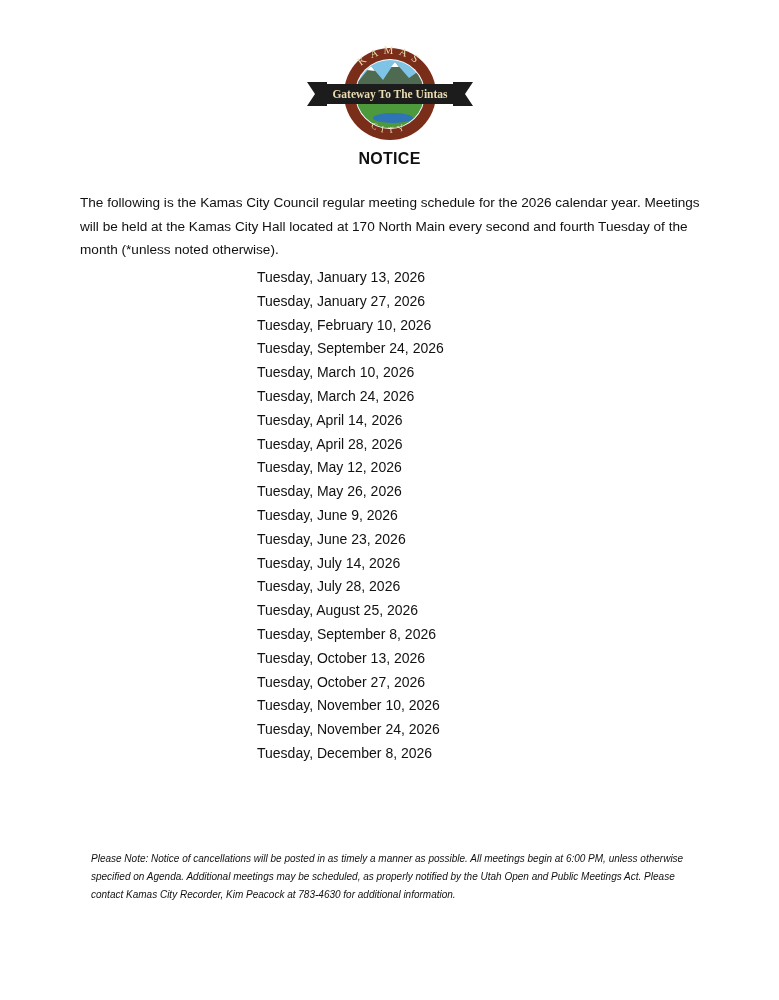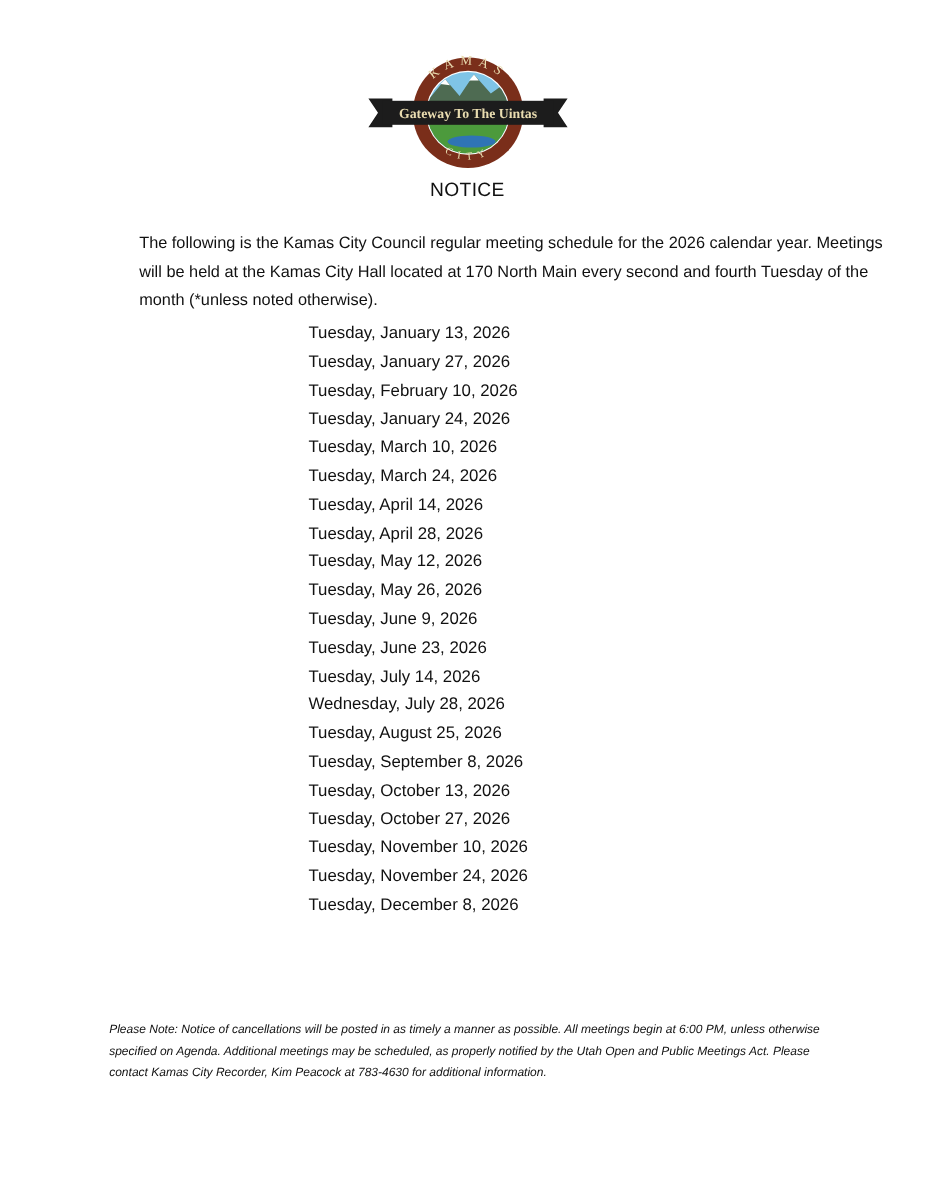--- a/index.html
+++ b/index.html
@@ -1,19 +1,19 @@
 <!DOCTYPE html>
 <html><head>
 <meta charset="utf-8">
 <style>
   html, body { margin:0; padding:0; background:#fff; }
   body { width:779px; height:1000px; position:relative; overflow:hidden; font-family:"Liberation Sans", sans-serif; color:#111; }
   .logo { position:absolute; left:305px; top:46px; width:170px; height:96px; }
-  .title { position:absolute; left:0; width:779px; top:150px; text-align:center; font-weight:normal; font-size:16px; letter-spacing:0.3px; }
-  .intro { position:absolute; left:80px; top:191px; width:640px; font-size:13.6px; line-height:23.5px;margin-left:36px; }
+  .title { position:absolute; left:0; width:779px; top:150px; text-align:center; font-weight:bold; font-size:16px; letter-spacing:0.3px; }
+  .intro { position:absolute; left:80px; top:191px; width:640px; font-size:13.6px; line-height:23.5px; }
   .dates { position:absolute; left:244px; top:266px; list-style:none; margin:0; padding:0; font-size:14px; }
   .dates li { height:23.8px; line-height:23.8px; white-space:nowrap; }
   .dates .ast { display:inline-block; width:13px; text-align:left; }
   .dates em { font-style:italic; }
   .note { position:absolute; left:91px; top:850px; width:615px; font-size:10px; line-height:18px; font-style:italic; }
 </style>
 </head>
 <body>
 
 <div class="logo">
@@ -49,31 +49,31 @@
 </div>
 
 <div class="title">NOTICE</div>
 
 <div class="intro">The following is the Kamas City Council regular meeting schedule for the 2026 calendar year.  Meetings will be held at the Kamas City Hall located at 170 North Main every second and fourth Tuesday of the month (*unless noted otherwise).</div>
 
 <ul class="dates">
   <li><span class="ast"></span><span>Tuesday, January 13, 2026</span></li>
   <li><span class="ast"></span><span>Tuesday, January 27, 2026</span></li>
   <li><span class="ast"></span><span>Tuesday, February 10, 2026</span></li>
-  <li><span class="ast"></span><span>Tuesday, January 24, 2026</span></li>
+  <li><span class="ast"></span><span>Tuesday, September 24, 2026</span></li>
   <li><span class="ast"></span><span>Tuesday, March 10, 2026</span></li>
   <li><span class="ast"></span><span>Tuesday, March 24, 2026</span></li>
   <li><span class="ast"></span><span>Tuesday, April 14, 2026</span></li>
   <li><span class="ast"></span><span>Tuesday, April 28, 2026</span></li>
   <li><span class="ast"></span><span>Tuesday, May 12, 2026</span></li>
   <li><span class="ast"></span><span>Tuesday, May 26, 2026</span></li>
   <li><span class="ast"></span><span>Tuesday, June 9, 2026</span></li>
   <li><span class="ast"></span><span>Tuesday, June 23, 2026</span></li>
   <li><span class="ast"></span><span>Tuesday, July 14, 2026</span></li>
-  <li><span class="ast"></span><span>Wednesday, July 28, 2026</span></li>
+  <li><span class="ast"></span><span>Tuesday, July 28, 2026</span></li>
   <li><span class="ast"></span><span>Tuesday, August 25, 2026</span></li>
   <li><span class="ast"></span><span>Tuesday, September 8, 2026</span></li>
   <li><span class="ast"></span><span>Tuesday, October 13, 2026</span></li>
   <li><span class="ast"></span><span>Tuesday, October 27, 2026</span></li>
   <li><span class="ast"></span><span>Tuesday, November 10, 2026</span></li>
   <li><span class="ast"></span><span>Tuesday, November 24, 2026</span></li>
   <li><span class="ast"></span><span>Tuesday, December 8, 2026</span></li>
 </ul>
 
 <div class="note">Please Note:  Notice of cancellations will be posted in as timely a manner as possible.  All meetings begin at 6:00 PM, unless otherwise specified on Agenda.  Additional meetings may be scheduled, as properly notified by the Utah Open and Public Meetings Act.  Please contact Kamas City Recorder, Kim Peacock at 783-4630 for additional information.</div>

